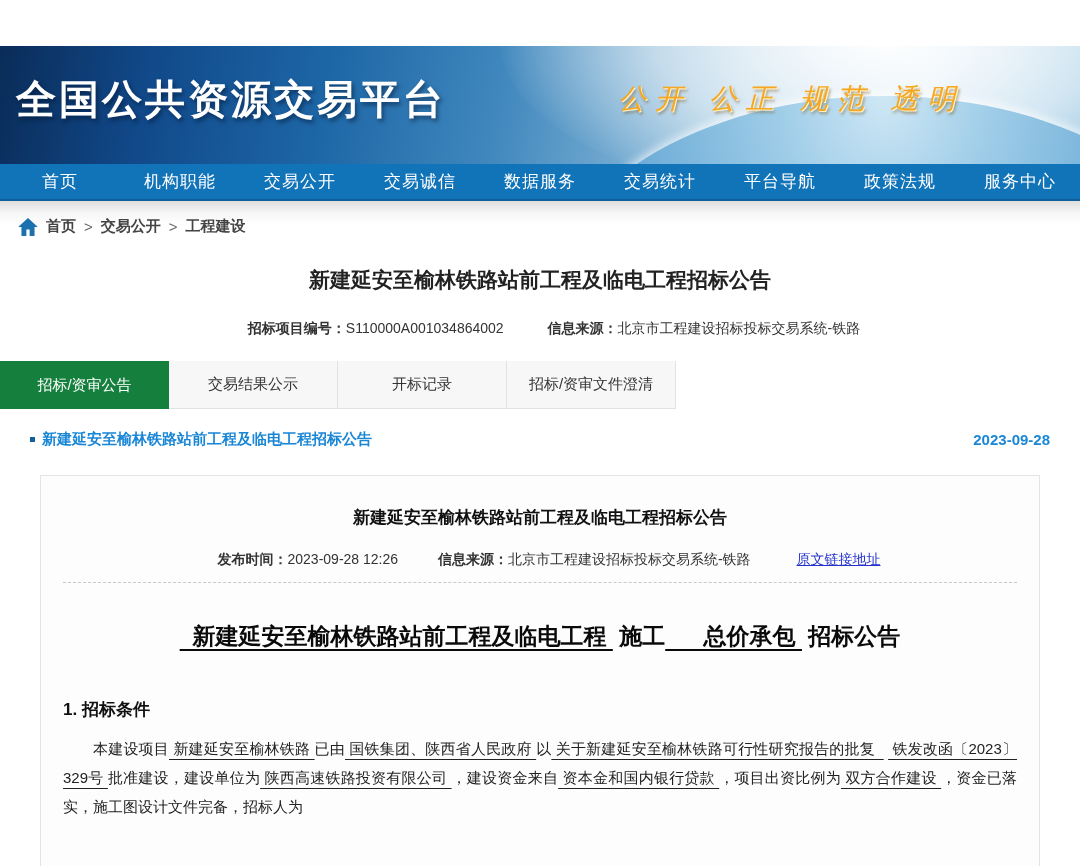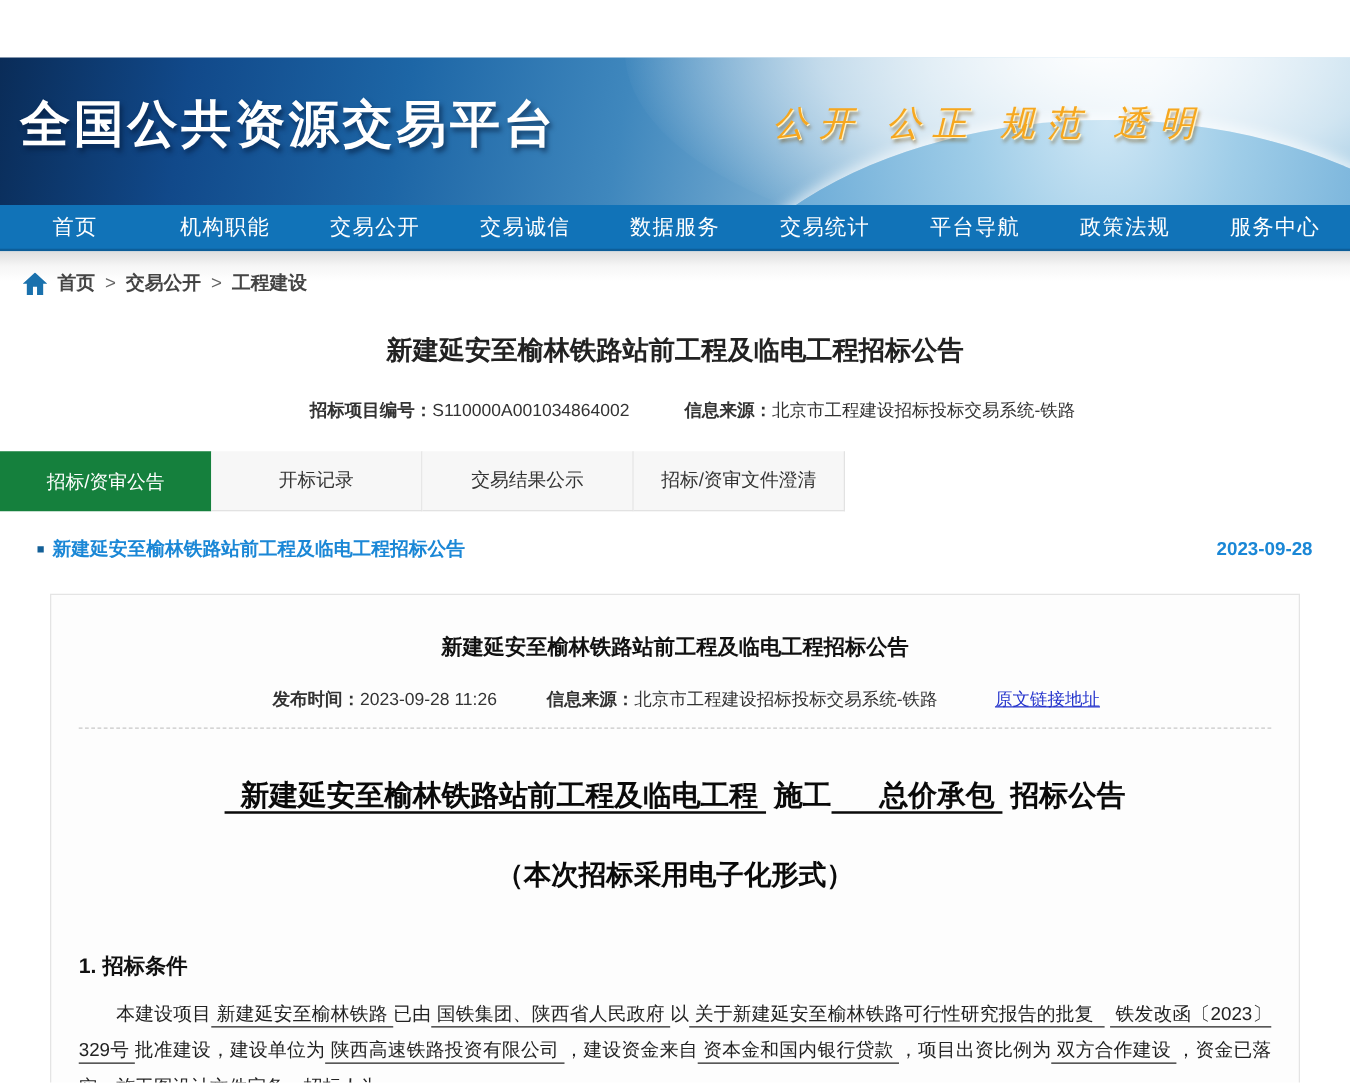--- a/index.html
+++ b/index.html
@@ -115,49 +115,48 @@
   <span class="metapart">
     <b>招标项目编号：</b><span>S110000A001034864002</span>
   </span>
   <span class="metapart">
     <b>信息来源：</b><span>北京市工程建设招标投标交易系统-铁路</span>
   </span>
 </div>
 
 <div class="tabs">
   <div class="tab active">招标/资审公告</div>
+  <div class="tab">交易结果公示</div>
   <div class="tab">开标记录</div>
-  <div class="tab">交易结果公示</div>
   <div class="tab">招标/资审文件澄清</div>
 </div>
 
 <div class="list-row">
   <a class="list-link">
     <span class="bullet"></span>
     <span>新建延安至榆林铁路站前工程及临电工程招标公告</span>
   </a>
   <span class="list-date">2023-09-28</span>
 </div>
 
 <div class="article-box">
   <div class="art-title">新建延安至榆林铁路站前工程及临电工程招标公告</div>
 
   <div class="art-meta">
     <span class="metapart">
-      <b>发布时间：</b><span>2023-09-28 11:26</span>
+      <b>发布时间：</b><span>2023-09-28 12:26</span>
     </span>
     <span class="metapart">
       <b>信息来源：</b><span>北京市工程建设招标投标交易系统-铁路</span>
     </span>
     <a class="origin-link">原文链接地址</a>
   </div>
 
   <div class="dash-divider"></div>
 
   <div class="doc-heading"><span class="useg">&nbsp;&nbsp;新建延安至榆林铁路站前工程及临电工程&nbsp;</span><span>&nbsp;施工</span><span class="useg">&nbsp;&nbsp;&nbsp;&nbsp;&nbsp;&nbsp;总价承包&nbsp;</span><span>&nbsp;招标公告</span></div>
 
 
-  <div class="doc-note">（本次招标采用电子化形式）</div>
 
   <div class="sec-title">1. 招标条件</div>
 
   <div class="doc-para"><span>本建设项目</span><span class="useg">&nbsp;新建延安至榆林铁路&nbsp;</span><span>已由</span><span class="useg">&nbsp;国铁集团、陕西省人民政府&nbsp;</span><span>以</span><span class="useg">&nbsp;关于新建延安至榆林铁路可行性研究报告的批复&nbsp;&nbsp;</span><span>&nbsp;</span><span class="useg">&nbsp;铁发改函〔2023〕329号&nbsp;</span><span>批准建设，建设单位为</span><span class="useg">&nbsp;陕西高速铁路投资有限公司&nbsp;</span><span>，建设资金来自</span><span class="useg">&nbsp;资本金和国内银行贷款&nbsp;</span><span>，项目出资比例为</span><span class="useg">&nbsp;双方合作建设&nbsp;</span><span>，资金已落实，施工图设计文件完备，招标人为</span></div>
 </div>
 
 </body></html>

